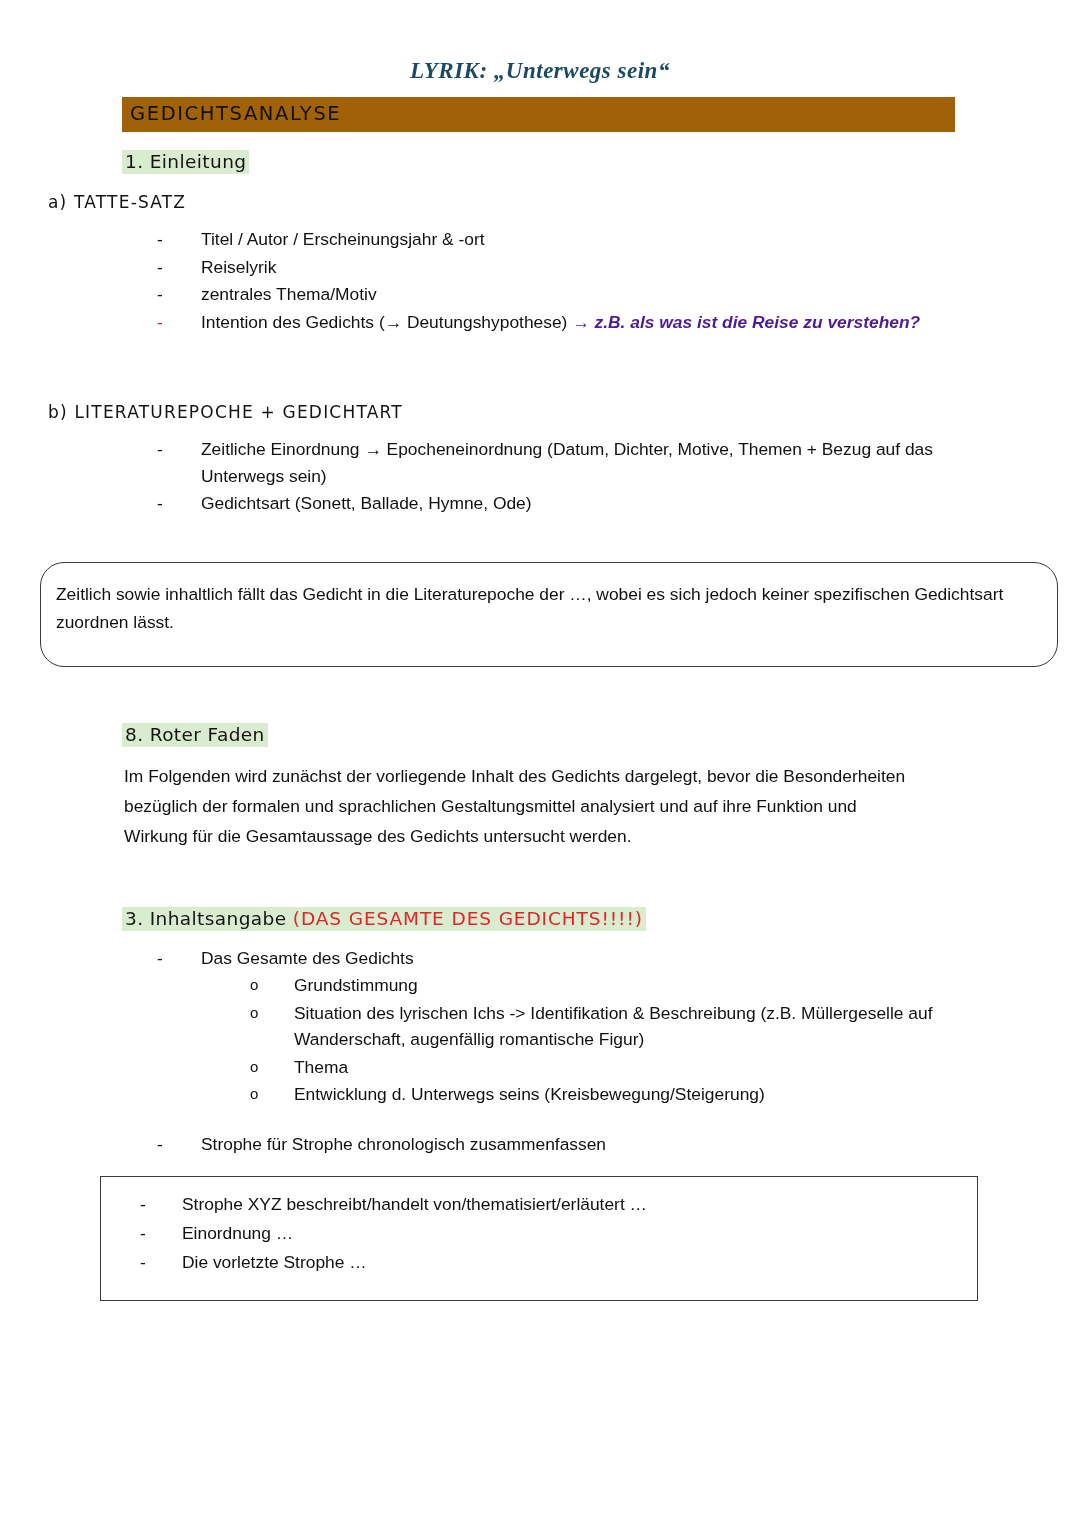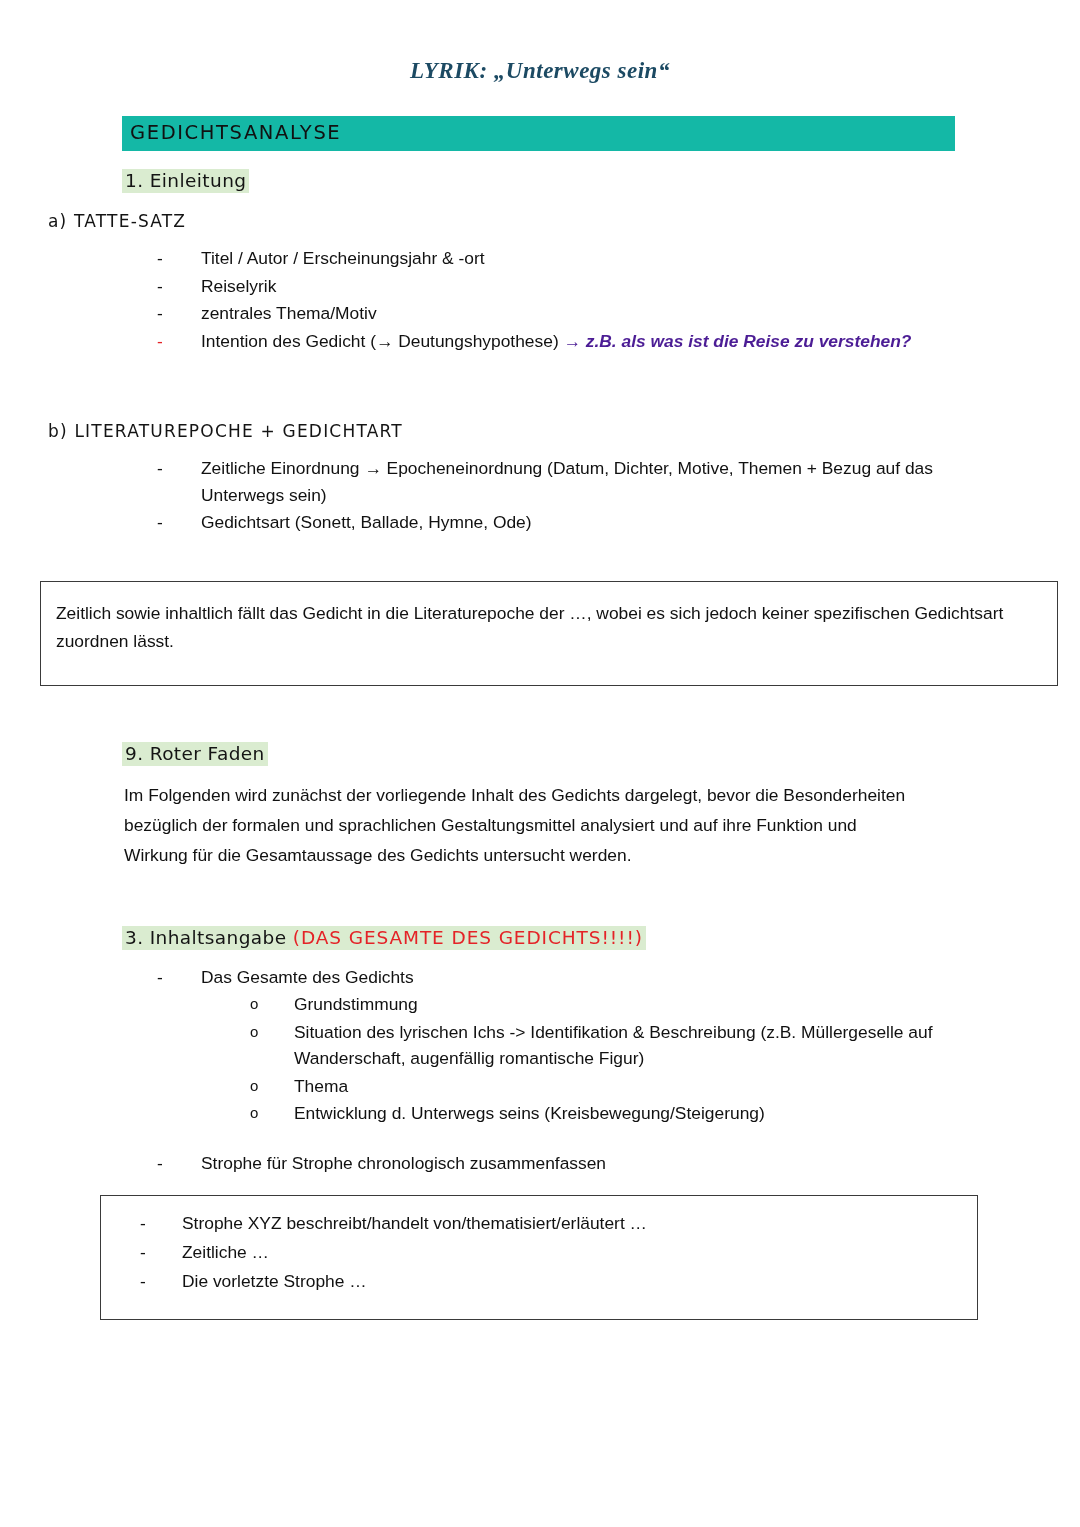--- a/index.html
+++ b/index.html
@@ -33,24 +33,24 @@
     letter-spacing: 0.5px;
     margin: 0;
     padding-top: 58px;
     padding-bottom: 0;
     line-height: 1.1;
     white-space: nowrap;
   }
 
   
   .banner {
-    margin-top: 33px;
+    margin-top: 14px;
     margin-left: 122px;
     width: 833px;
-    background: #14b8a6;
+    background: #a16207;
     font-family: "DejaVu Sans", sans-serif;
     font-size: 19.5px;
     letter-spacing: 1.6px;
     color: #111111;
     padding: 5px 0 7px 8px;
     box-sizing: border-box;
   }
 
   
   .hw {
@@ -122,20 +122,21 @@
   }
   #box-tatte {
     margin-left: 28px;
     width: 1040px;
     padding: 18px 24px 30px 18px;
   }
   #box-epoche {
     margin-left: 40px;
     width: 1018px;
     padding: 17px 24px 30px 15px;
+    border-radius: 24px;
   }
   #box-strophe {
     margin-left: 100px;
     width: 878px;
     padding: 14px 20px 22px 14px;
   }
   #box-strophe .bul { margin-left: 25px; }
   #box-strophe .bul li {
     line-height: 27px;
     padding-left: 42px;
@@ -184,21 +185,21 @@
     <li>
       <span class="dash">-</span>
       <span>Reiselyrik</span>
     </li>
     <li>
       <span class="dash">-</span>
       <span>zentrales Thema/Motiv</span>
     </li>
     <li>
       <span class="dash red">-</span>
-      <span>Intention des Gedicht (→ Deutungshypothese)</span>
+      <span>Intention des Gedichts (→ Deutungshypothese)</span>
       <span class="red-it">→ z.B. als was ist die Reise zu verstehen?</span>
     </li>
   </ul>
 
   <div class="s22"></div>
 
 
   <div class="s44"></div>
 
   <div class="hw heading-sub">b) LITERATUREPOCHE + GEDICHTART</div>
@@ -216,21 +217,21 @@
     </li>
   </ul>
 
   <div class="s44"></div>
 
   <div class="box" id="box-epoche">Zeitlich sowie inhaltlich fällt das Gedicht in die Literaturepoche der …, wobei es sich jedoch keiner spezifischen Gedichtsart zuordnen lässt.</div>
 
   <div class="s56"></div>
 
   <div>
-    <span class="hw heading-num hl-green">9. Roter Faden</span>
+    <span class="hw heading-num hl-green">8. Roter Faden</span>
   </div>
 
   <div class="s14"></div>
 
   <div class="para">Im Folgenden wird zunächst der vorliegende Inhalt des Gedichts dargelegt, bevor die Besonderheiten bezüglich der formalen und sprachlichen Gestaltungsmittel analysiert und auf ihre Funktion und Wirkung für die Gesamtaussage des Gedichts untersucht werden.</div>
 
   <div class="s56"></div>
 
   <div>
     <span class="hw heading-num hl-green"><span>3. Inhaltsangabe</span> <span class="red-inline">(DAS GESAMTE DES GEDICHTS!!!!)</span></span>
@@ -276,21 +277,21 @@
   <div class="s18"></div>
 
   <div class="box" id="box-strophe">
     <ul class="bul">
       <li>
         <span class="dash">-</span>
         <span>Strophe XYZ beschreibt/handelt von/thematisiert/erläutert …</span>
       </li>
       <li>
         <span class="dash">-</span>
-        <span>Zeitliche …</span>
+        <span>Einordnung …</span>
       </li>
       <li>
         <span class="dash">-</span>
         <span>Die vorletzte Strophe …</span>
       </li>
     </ul>
   </div>
 
 </div>
 

